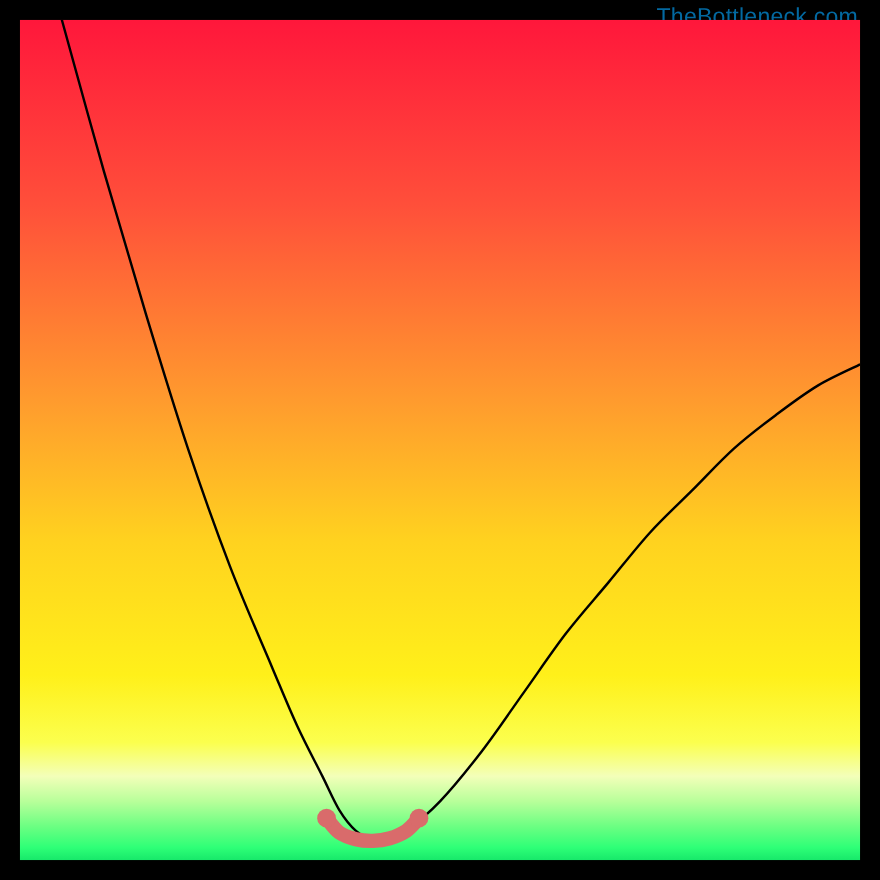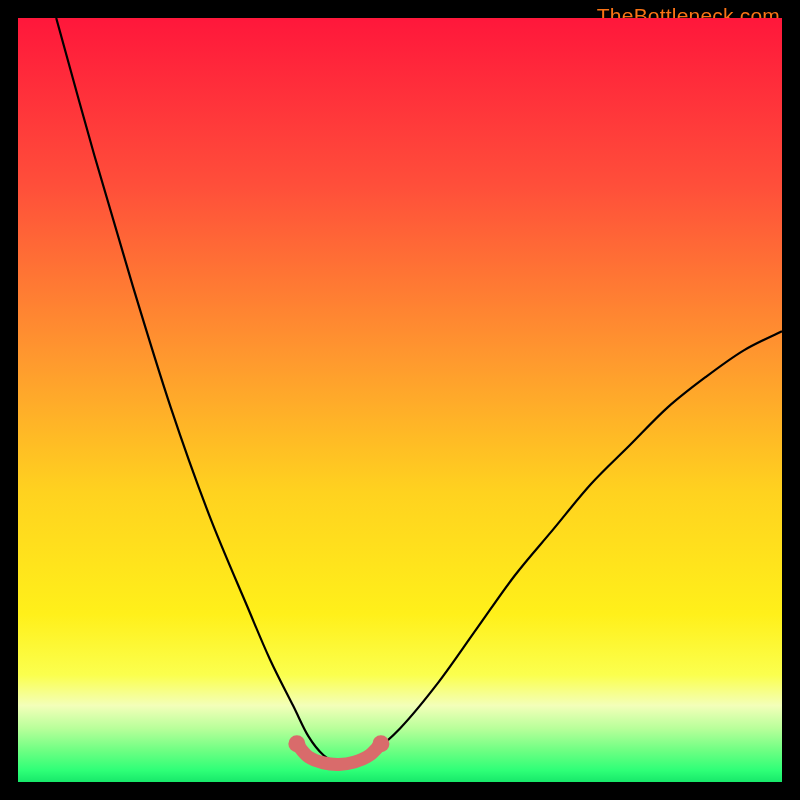--- a/index.html
+++ b/index.html
@@ -21,21 +21,21 @@
     position: absolute;
     left: 18px;
     top: 18px;
     width: 764px;
     height: 764px;
   }
   .watermark {
     position: absolute;
     top: 4px;
     right: 20px;
-    color: #f97316;
+    color: #0369a1;
     font-size: 21px;
     font-weight: 400;
     letter-spacing: 0.2px;
     user-select: none;
     margin-left: 33px;
   }
   svg { display: block; }
 </style>
 </head>
 <body>

